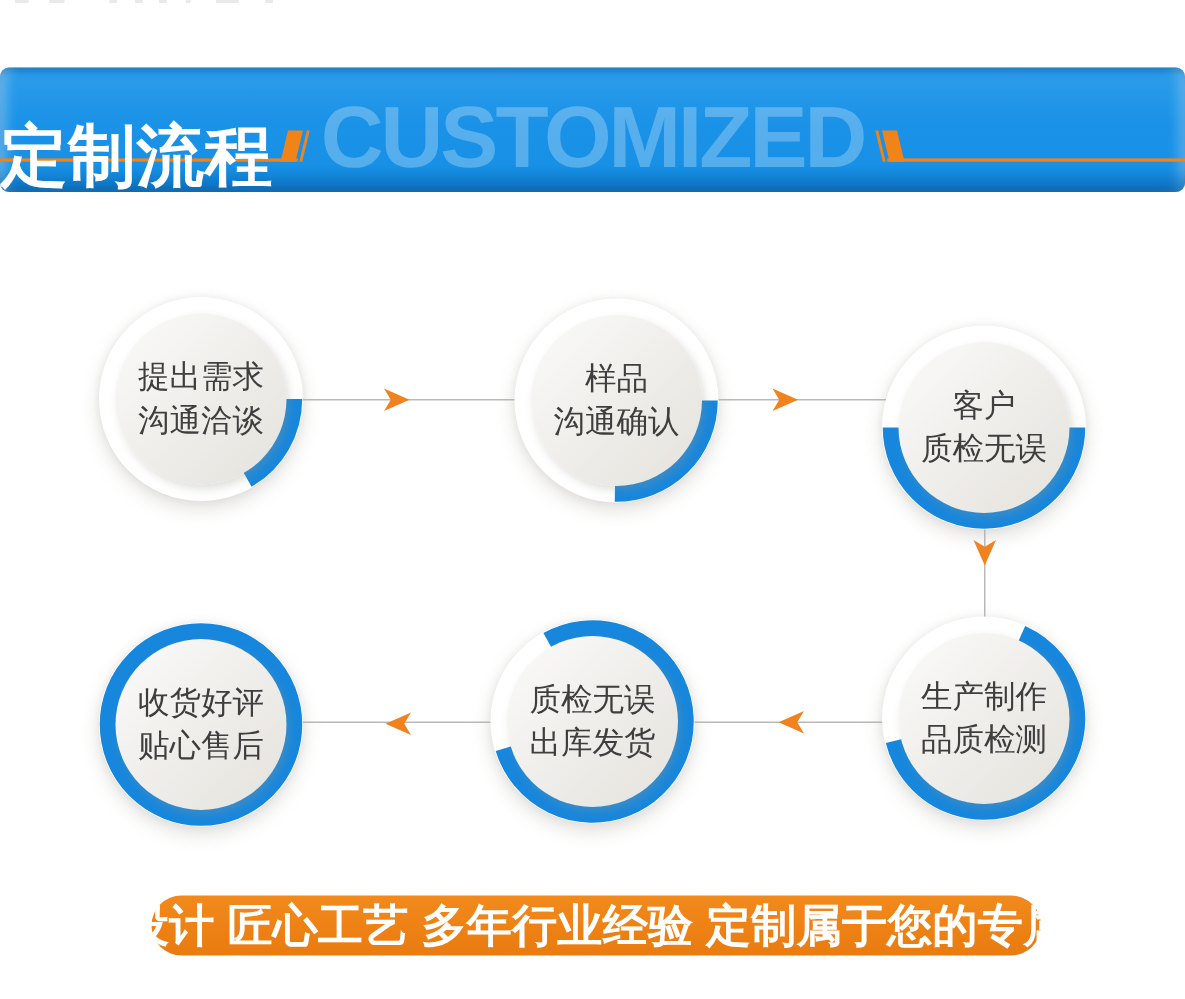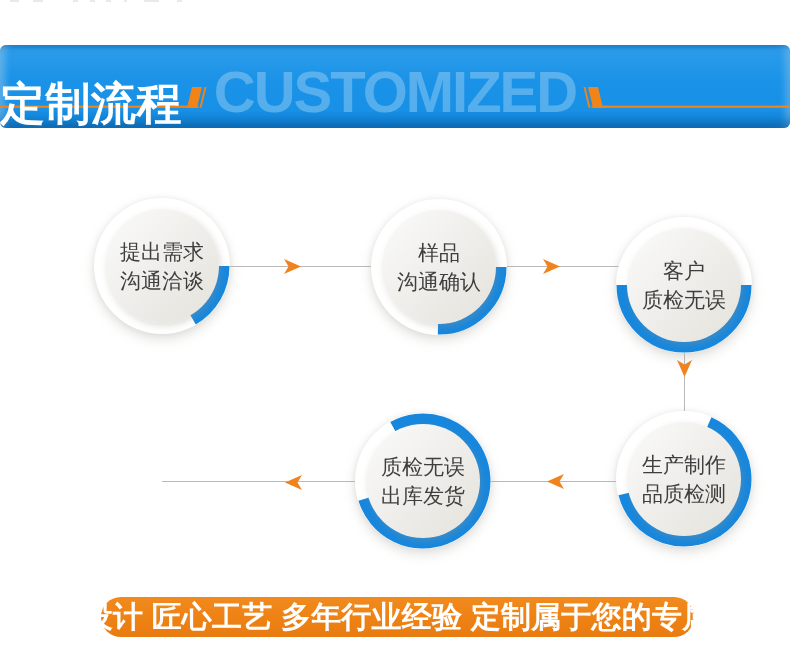--- a/index.html
+++ b/index.html
@@ -39,21 +39,21 @@
   .banner .title {
     position: absolute; left: 0; top: 25px; width: 100%; height: 58px;
     line-height: 67px;
     text-align: left;
     font-size: 45px; font-weight: bold; letter-spacing: 0.5px;
     color: #ffffff;
   }
   .banner svg.deco { position: absolute; left: 0; top: 0; }
 
   
-  .flow { position: absolute; left: 0; top: 160px; width: 670px; height: 430px; margin-left: 28px; }
+  .flow { position: absolute; left: 0; top: 160px; width: 670px; height: 430px; }
   .flow svg.wires { position: absolute; left: 0; top: 0; }
 
   .step {
     position: absolute; width: 136px; height: 136px; border-radius: 50%;
     background: #ffffff;
     box-shadow: 0 5px 12px rgba(176,174,166,0.38), 0 0 5px rgba(190,188,180,0.22);
   }
   .step .core {
     position: absolute; left: 11px; top: 11px; width: 114px; height: 114px;
     border-radius: 50%;
@@ -163,19 +163,28 @@
       </div>
       <div class="step" style="left: 588px; top: 251px;">
         <svg class="arc" width="144" height="144" viewBox="0 0 144 144">
           <path d="M 97.01430354916171 15.816954354980048 A 61.5 61.5 0 1 1 12.326812834026214 86.87819657937956" fill="none" stroke="#1787dd" stroke-width="12"></path>
         </svg>
         <div class="core">
           <div class="line1">生产制作</div>
           <div class="line2">品质检测</div>
         </div>
       </div>
+      <div class="step" style="left: 66px; top: 255px;">
+        <svg class="arc" width="144" height="144" viewBox="0 0 144 144">
+          <circle cx="72" cy="72" r="61.5" fill="none" stroke="#1787dd" stroke-width="12"></circle>
+        </svg>
+        <div class="core">
+          <div class="line1">收货好评</div>
+          <div class="line2">贴心售后</div>
+        </div>
+      </div>
     </div>
 
   <div class="pill">
     <div class="pill-text">创新设计 匠心工艺 多年行业经验 定制属于您的专属风格</div>
   </div>
 
 </div>
 
 </body></html>

